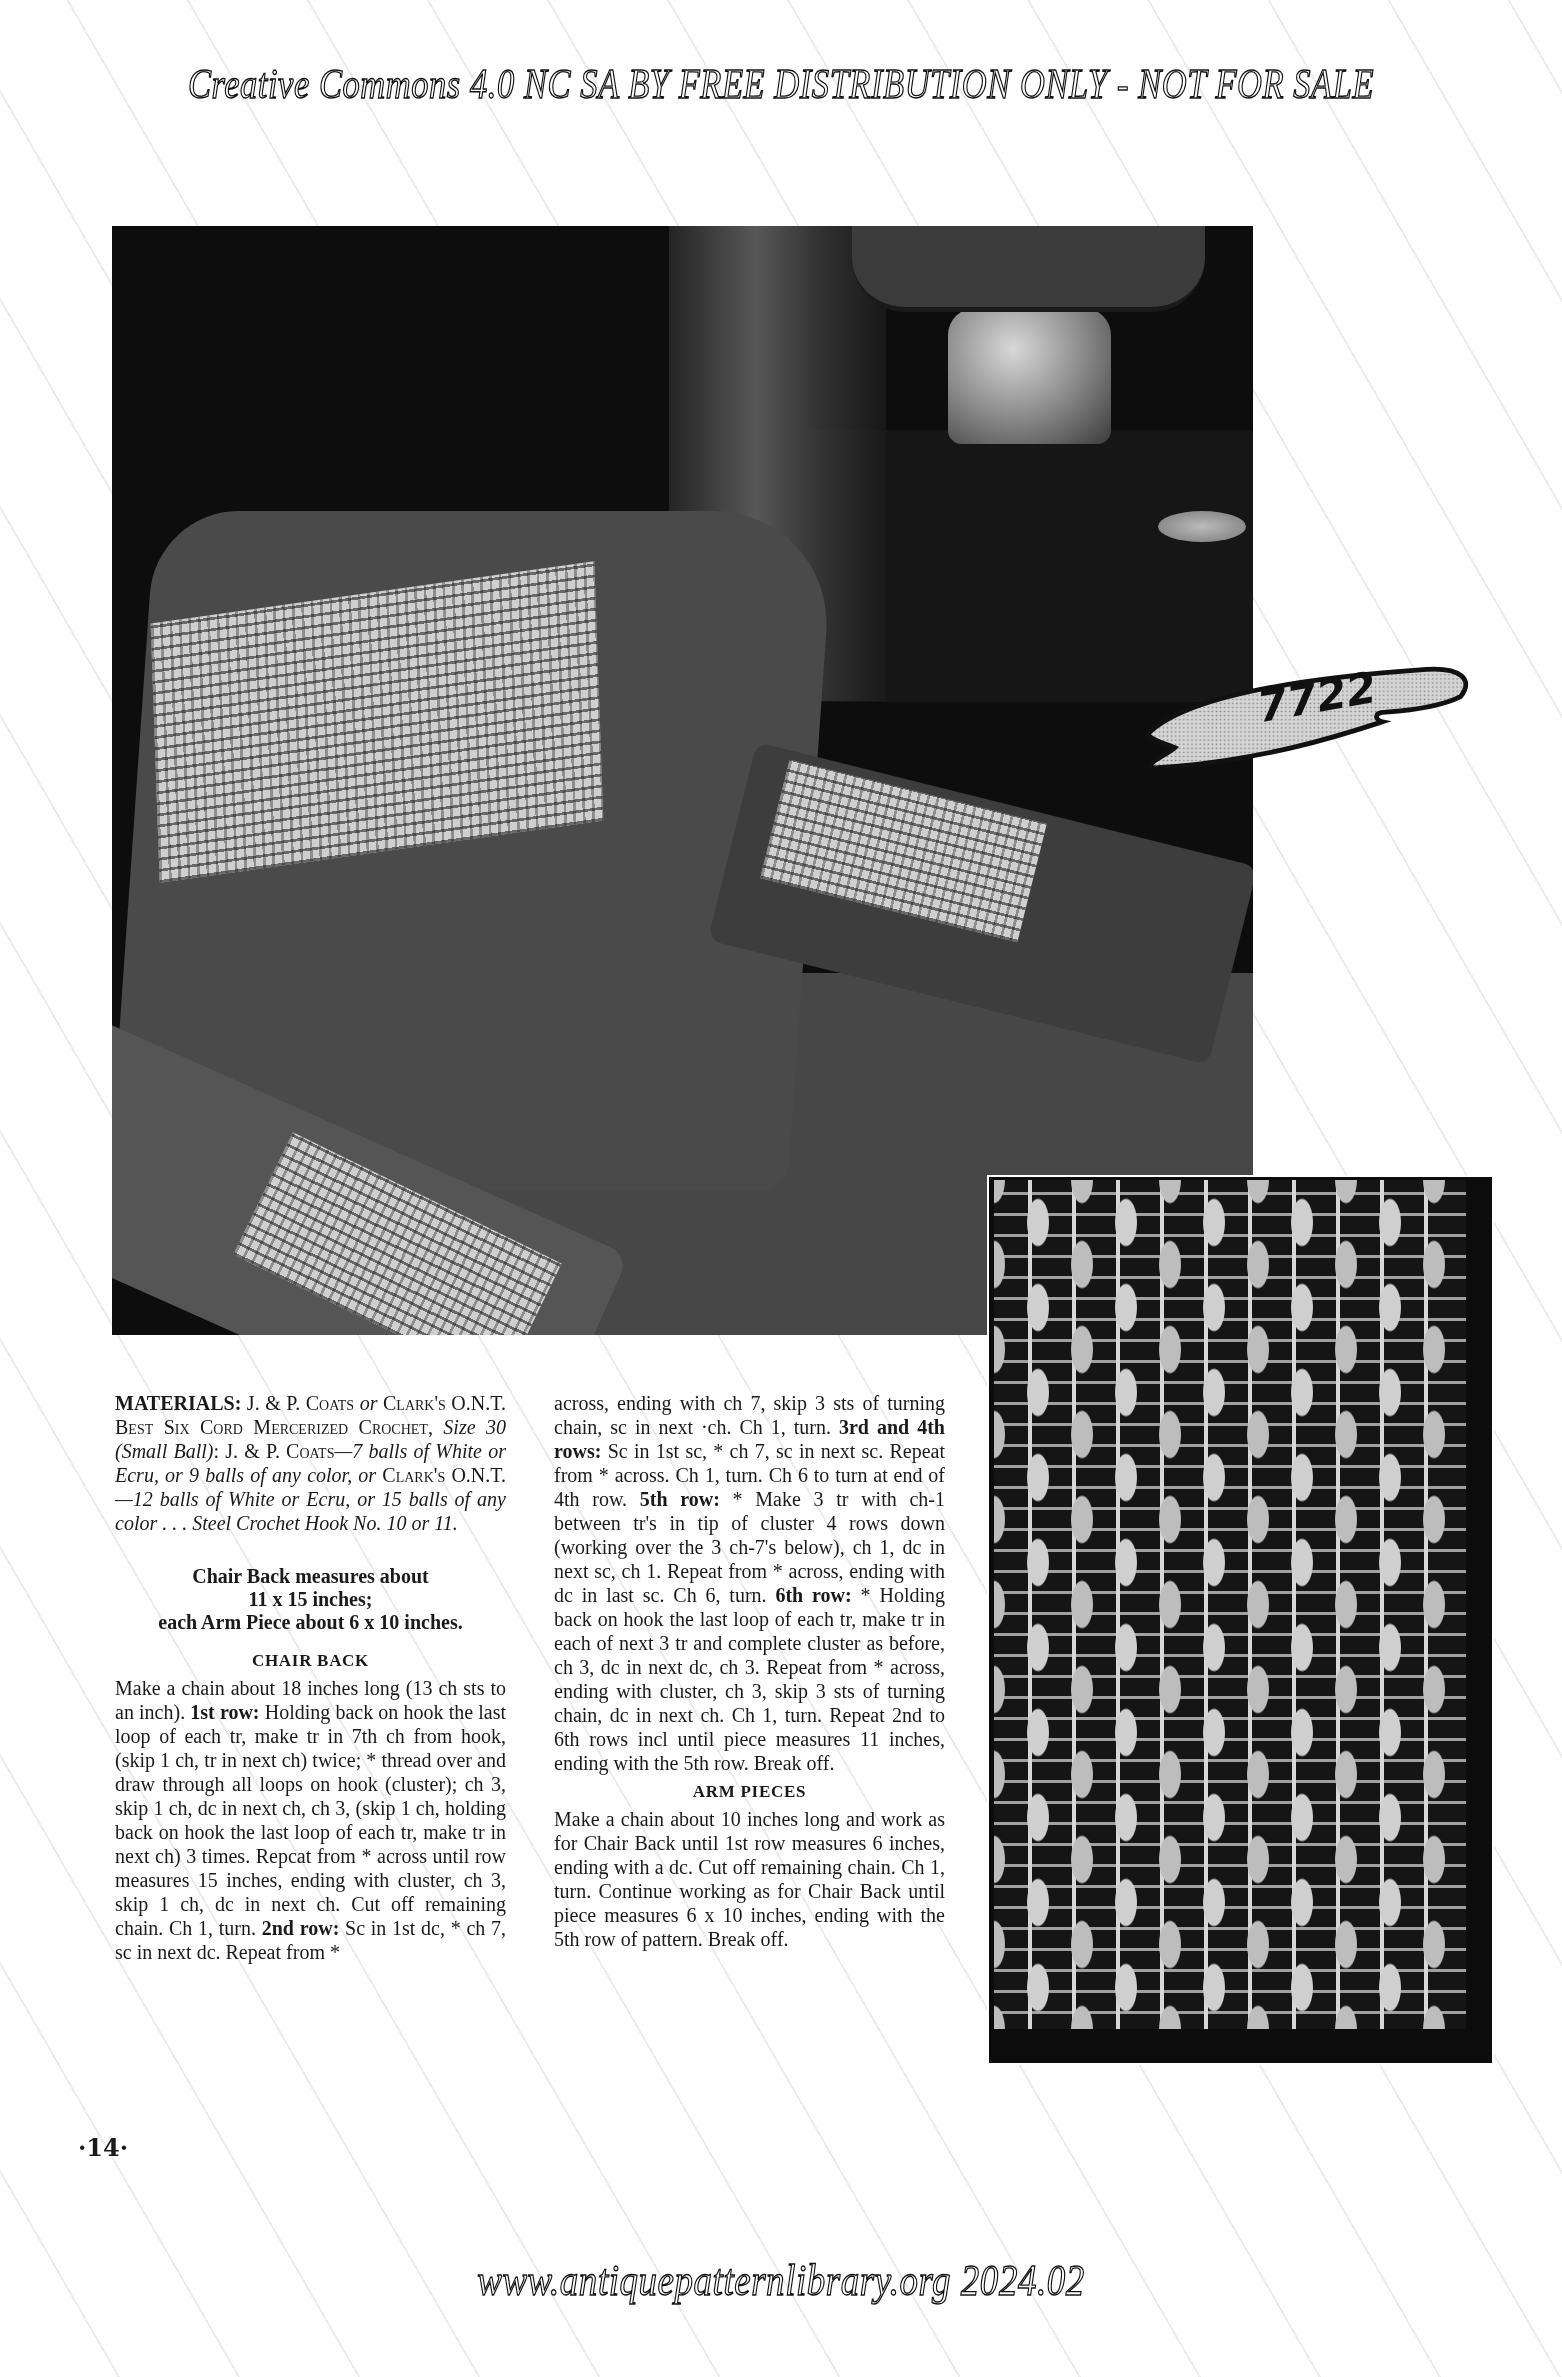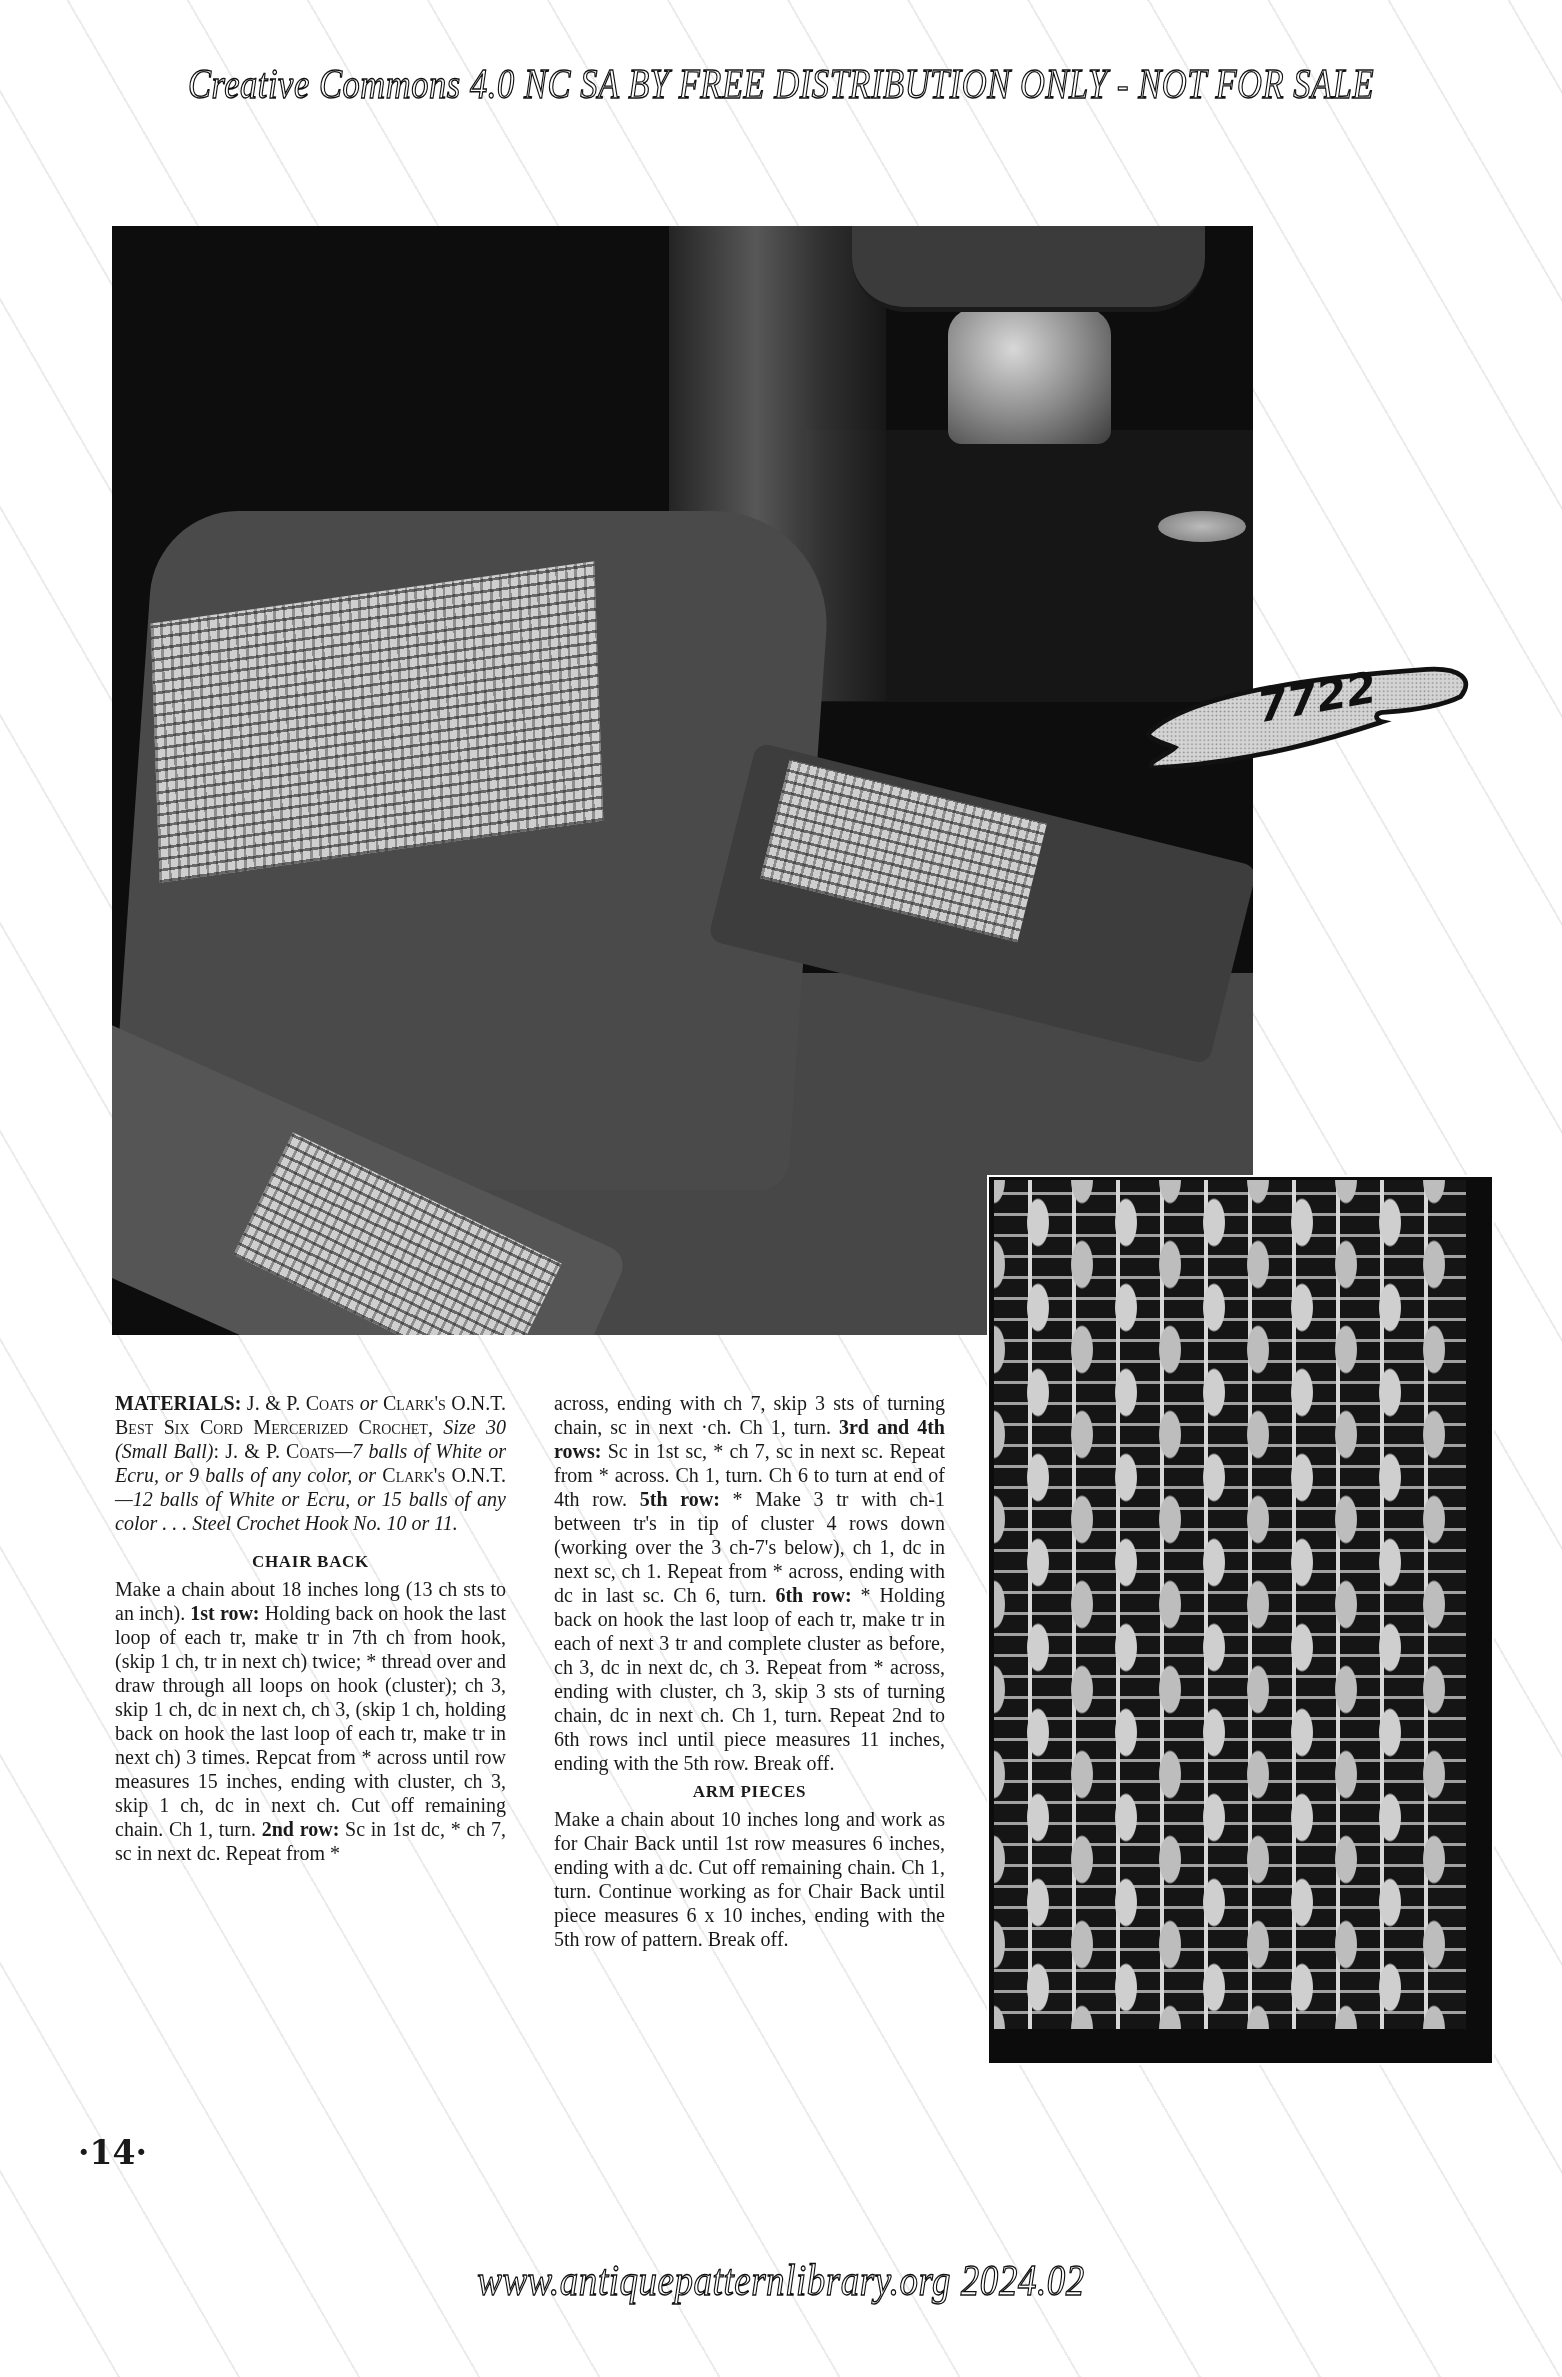--- a/index.html
+++ b/index.html
@@ -77,21 +77,21 @@
   
   .col { position:absolute; width:391px; font-size:20px; line-height:24px; text-align:justify; }
   .col-left { left:115px; top:1391px; }
   .col-mid { left:554px; top:1391px; }
   .col p { margin:0; }
   .b { font-weight:bold; }
   .i { font-style:italic;margin-top:29px; }
   .sc { font-variant:small-caps; }
   .heading { font-weight:bold; text-align:center; font-size:17px; margin:15px 0 2.7px 0; letter-spacing:0.7px; }
   .sizes { font-weight:bold; text-align:center; margin-top:30px; line-height:23px; }
-  .pagenum { position:absolute; left:78px; top:2133px; font-size:33px; font-weight:bold;
+  .pagenum { position:absolute; left:78px; top:2133px; font-size:24px; font-weight:bold;
     font-family:"DejaVu Serif",serif; }
 </style>
 </head>
 <body>
 
 <div class="stripes"></div>
 
 <div class="wm-header">Creative Commons 4.0 NC SA BY FREE DISTRIBUTION ONLY - NOT FOR SALE</div>
 
 <div class="photo-main" title="Armchair with crocheted chair back and arm pieces">
@@ -121,20 +121,25 @@
 <div class="badge-num">7722</div>
 
 <div class="swatch" title="Close-up of crochet lace cluster pattern">
   <div class="swatch-lace"></div>
 </div>
 
 <div class="col col-left">
   <p>
     <span class="b">MATERIALS:</span><span> J. &amp; P. </span><span class="sc">Coats</span><span class="i"> or </span><span class="sc">Clark's</span><span> O.N.T. </span><span class="sc">Best Six Cord Mercerized Crochet,</span><span class="i"> Size 30 (Small Ball)</span><span>: J. &amp; P. </span><span class="sc">Coats</span><span class="i">—7 balls of White or Ecru, or 9 balls of any color, or</span><span class="sc"> Clark's</span><span> O.N.T.</span><span class="i">—12 balls of White or Ecru, or 15 balls of any color . . . Steel Crochet Hook No. 10 or 11.</span>
   </p>
+  <div class="sizes">
+    <div>Chair Back measures about</div>
+    <div>11 x 15 inches;</div>
+    <div>each Arm Piece about 6 x 10 inches.</div>
+  </div>
   <div class="heading">CHAIR BACK</div>
   <p>
     <span>Make a chain about 18 inches long (13 ch sts to an inch). </span><span class="b">1st row:</span><span> Holding back on hook the last loop of each tr, make tr in 7th ch from hook, (skip 1 ch, tr in next ch) twice; * thread over and draw through all loops on hook (cluster); ch 3, skip 1 ch, dc in next ch, ch 3, (skip 1 ch, holding back on hook the last loop of each tr, make tr in next ch) 3 times. Repcat from * across until row measures 15 inches, ending with cluster, ch 3, skip 1 ch, dc in next ch. Cut off remaining chain. Ch 1, turn. </span><span class="b">2nd row:</span><span> Sc in 1st dc, * ch 7, sc in next dc. Repeat from *</span>
   </p>
 </div>
 
 <div class="col col-mid">
   <p>
     <span>across, ending with ch 7, skip 3 sts of turning chain, sc in next ·ch. Ch 1, turn. </span><span class="b">3rd and 4th rows:</span><span> Sc in 1st sc, * ch 7, sc in next sc. Repeat from * across. Ch 1, turn. Ch 6 to turn at end of 4th row. </span><span class="b">5th row:</span><span> * Make 3 tr with ch-1 between tr's in tip of cluster 4 rows down (working over the 3 ch-7's below), ch 1, dc in next sc, ch 1. Repeat from * across, ending with dc in last sc. Ch 6, turn. </span><span class="b">6th row:</span><span> * Holding back on hook the last loop of each tr, make tr in each of next 3 tr and complete cluster as before, ch 3, dc in next dc, ch 3. Repeat from * across, ending with cluster, ch 3, skip 3 sts of turning chain, dc in next ch. Ch 1, turn. Repeat 2nd to 6th rows incl until piece measures 11 inches, ending with the 5th row. Break off.</span>
   </p>

